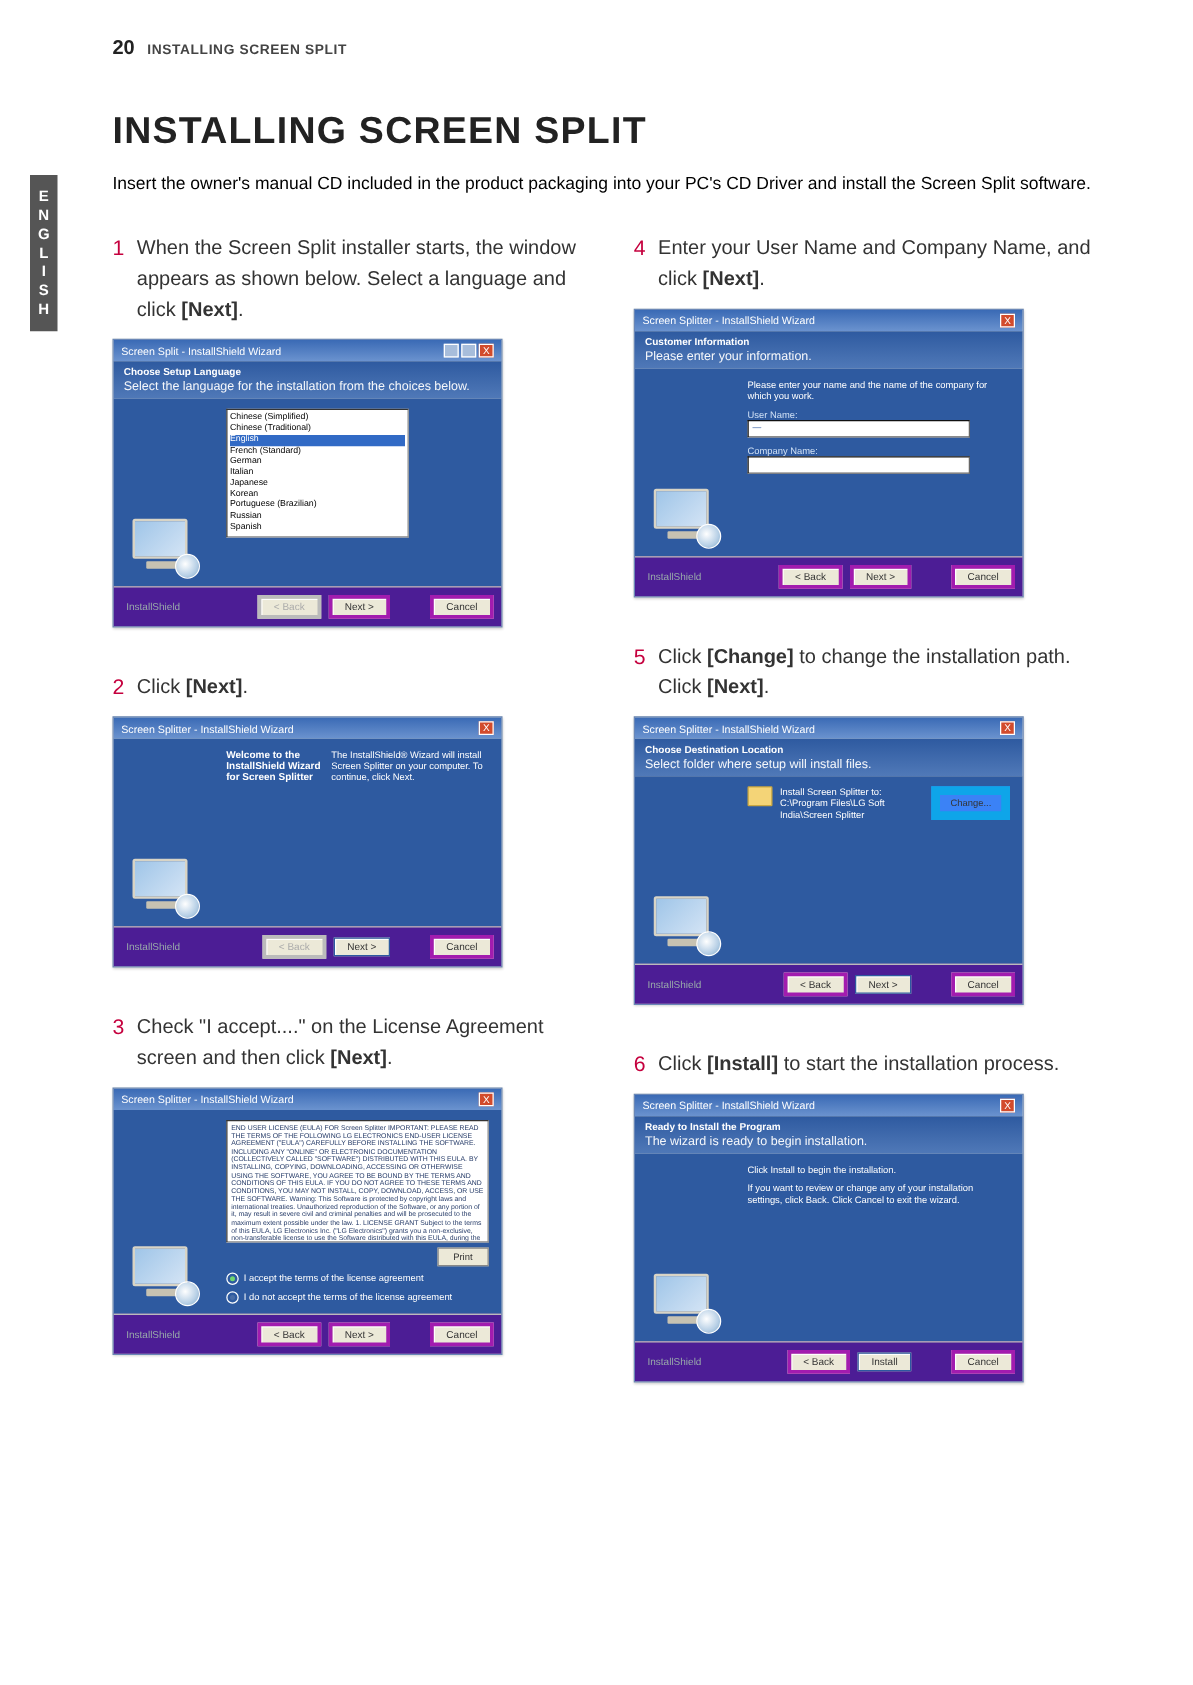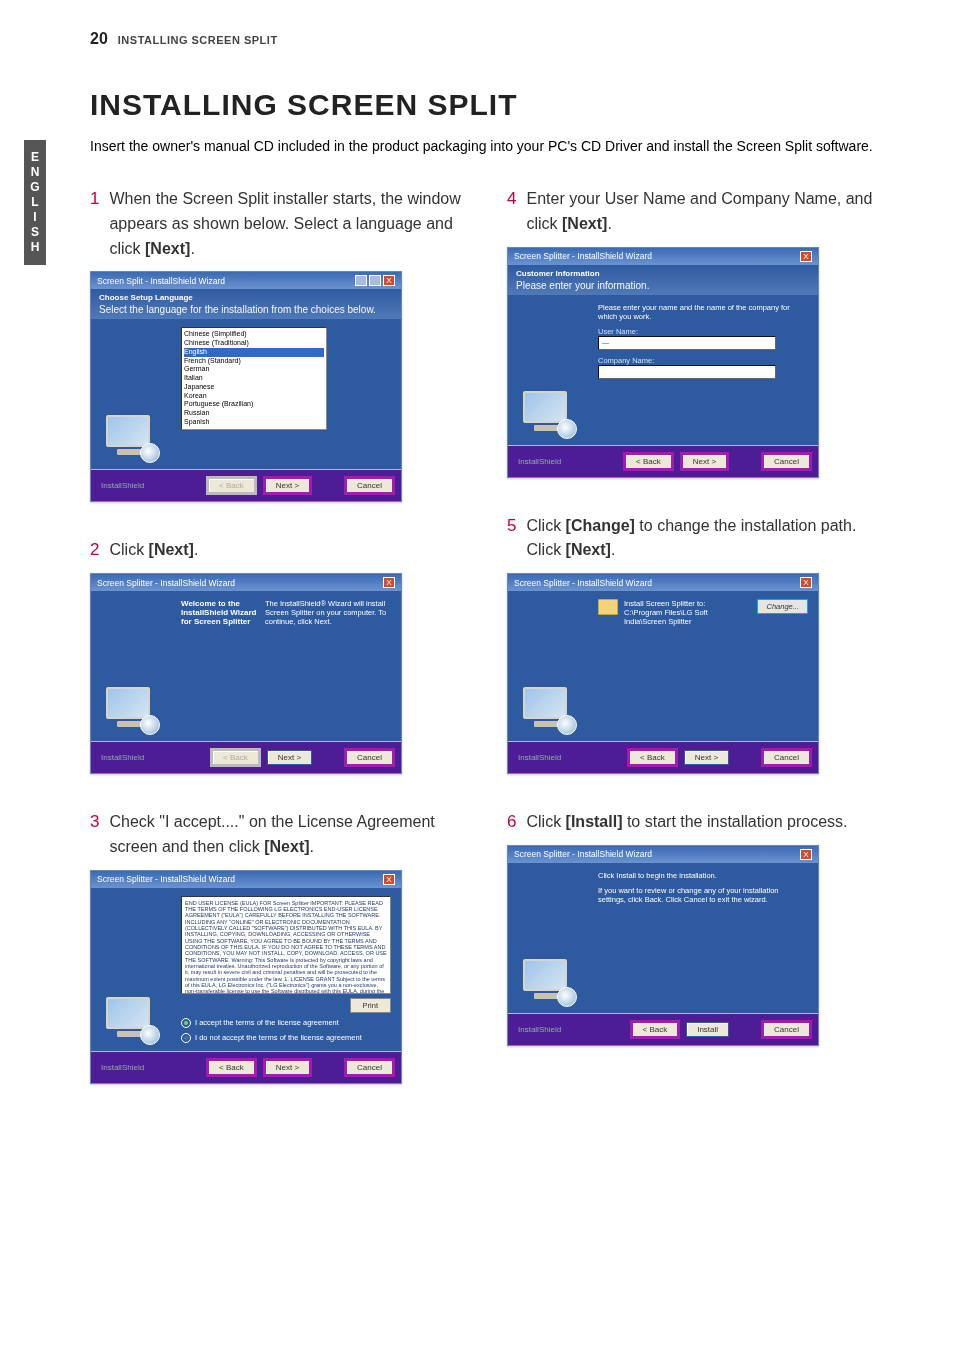--- a/index.html
+++ b/index.html
@@ -278,26 +278,25 @@
     width: 18px;
     height: 14px;
     background: #f4d477;
     border: 1px solid #caa740;
     border-radius: 1px;
     flex-shrink: 0;
   }
   .change-btn {
     font-size: 7.5px;
     padding: 2px 8px;
-    background: #e5e5e5;
-    border: 1px solid #0ea5e9;
+    background: #3b82f6;
+    border: 7px solid #0ea5e9;
     color: #333;
     cursor: pointer;
     margin-left: auto;
-    font-style: italic;
   }
   .print-btn {
     font-size: 7.5px;
     padding: 2px 12px;
     background: #ece9d8;
     border: 1px solid #888;
     color: #333;
     float: right;
     margin-top: 4px;
     cursor: pointer;
@@ -509,20 +508,24 @@
           <span class="step-num">5</span>
           <span class="step-text">
             <span>Click </span><b>[Change]</b><span> to change the installation path. Click </span><b>[Next]</b><span>.</span>
           </span>
         </div>
         <div class="wizard">
           <div class="wiz-title">
             <span>Screen Splitter - InstallShield Wizard</span>
             <span class="wiz-close">X</span>
           </div>
+          <div class="wiz-sub">
+            <span class="sub-title">Choose Destination Location</span>
+            <span class="sub-desc">Select folder where setup will install files.</span>
+          </div>
           <div class="wiz-body">
             <div class="wiz-side">
               <div class="monitor-icon">
                   <div class="screen"></div>
                   <div class="base"></div>
                   <div class="cd"></div>
                 </div>
             </div>
             <div class="wiz-content">
               <div class="dest-row">
@@ -550,20 +553,24 @@
           <span class="step-num">6</span>
           <span class="step-text">
             <span>Click </span><b>[Install]</b><span> to start the installation process.</span>
           </span>
         </div>
         <div class="wizard">
           <div class="wiz-title">
             <span>Screen Splitter - InstallShield Wizard</span>
             <span class="wiz-close">X</span>
           </div>
+          <div class="wiz-sub">
+            <span class="sub-title">Ready to Install the Program</span>
+            <span class="sub-desc">The wizard is ready to begin installation.</span>
+          </div>
           <div class="wiz-body">
             <div class="wiz-side">
               <div class="monitor-icon">
                   <div class="screen"></div>
                   <div class="base"></div>
                   <div class="cd"></div>
                 </div>
             </div>
             <div class="wiz-content">
               <div>Click Install to begin the installation.</div>

